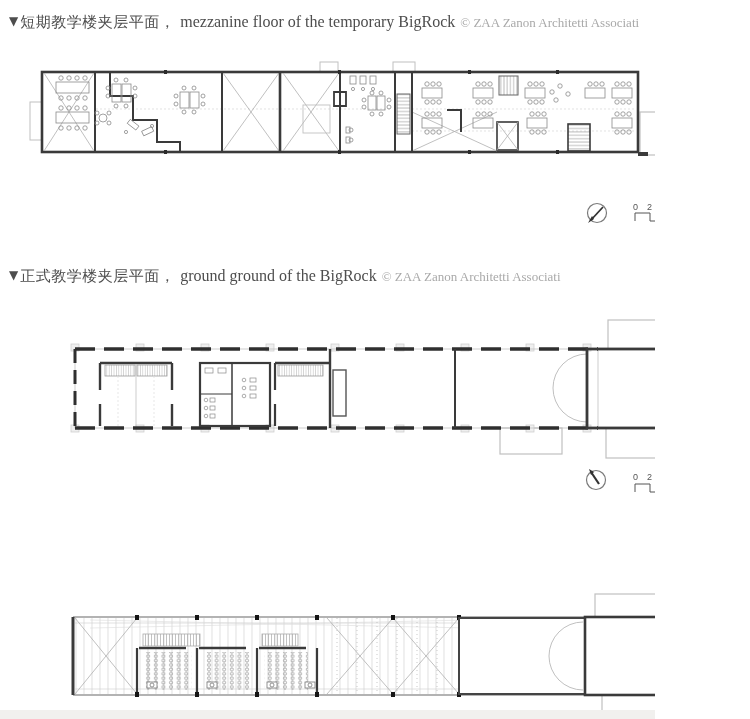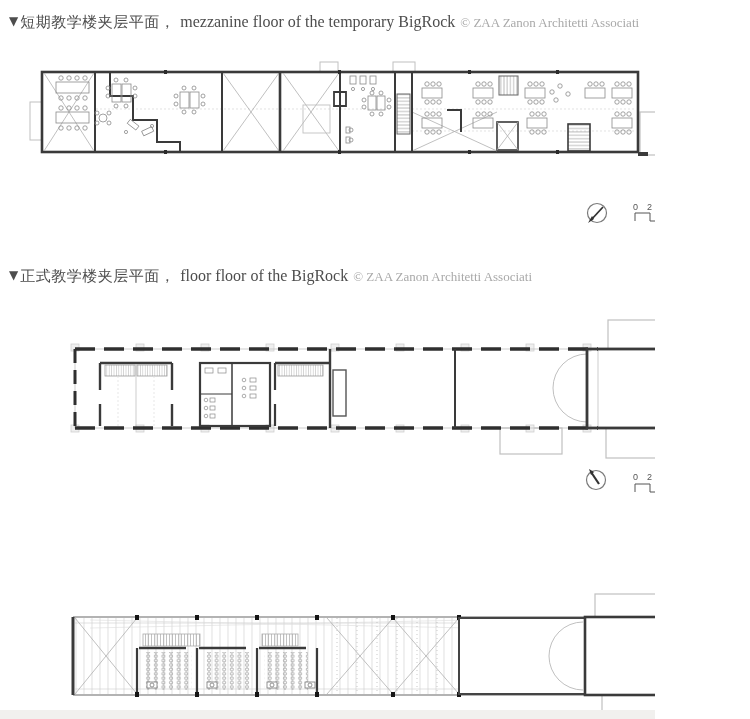--- a/index.html
+++ b/index.html
@@ -242,21 +242,21 @@
 
     <g>
       <text x="633" y="158">0</text>
       <text x="647" y="158">2</text>
       <text x="695" y="158">10m</text>
       <path d="M635,161 H650 M635,161 V169 M650,161 V169 M650,169 H712 M712,169 V161" stroke="#555" stroke-width="1" fill="none"></path>
     </g>
   </svg>
 
   <div class="caption" style="top:267px">
-    <span class="marker">▼</span><span class="zh">正式教学楼夹层平面，</span><span class="en">floor floor of the BigRock</span><span class="credit">© ZAA Zanon Architetti Associati</span>
+    <span class="marker">▼</span><span class="zh">正式教学楼夹层平面，</span><span class="en">ground ground of the BigRock</span><span class="credit">© ZAA Zanon Architetti Associati</span>
   </div>
 
   <svg class="plan" style="top:308px" width="750" height="205" viewBox="0 0 750 205">
     <defs>
       <pattern id="p2v" patternUnits="userSpaceOnUse" width="2.4" height="10">
         <line x1="1.2" y1="0" x2="1.2" y2="10" stroke="#aaa" stroke-width="0.5"></line>
       </pattern>
     </defs>
 
     <g>

